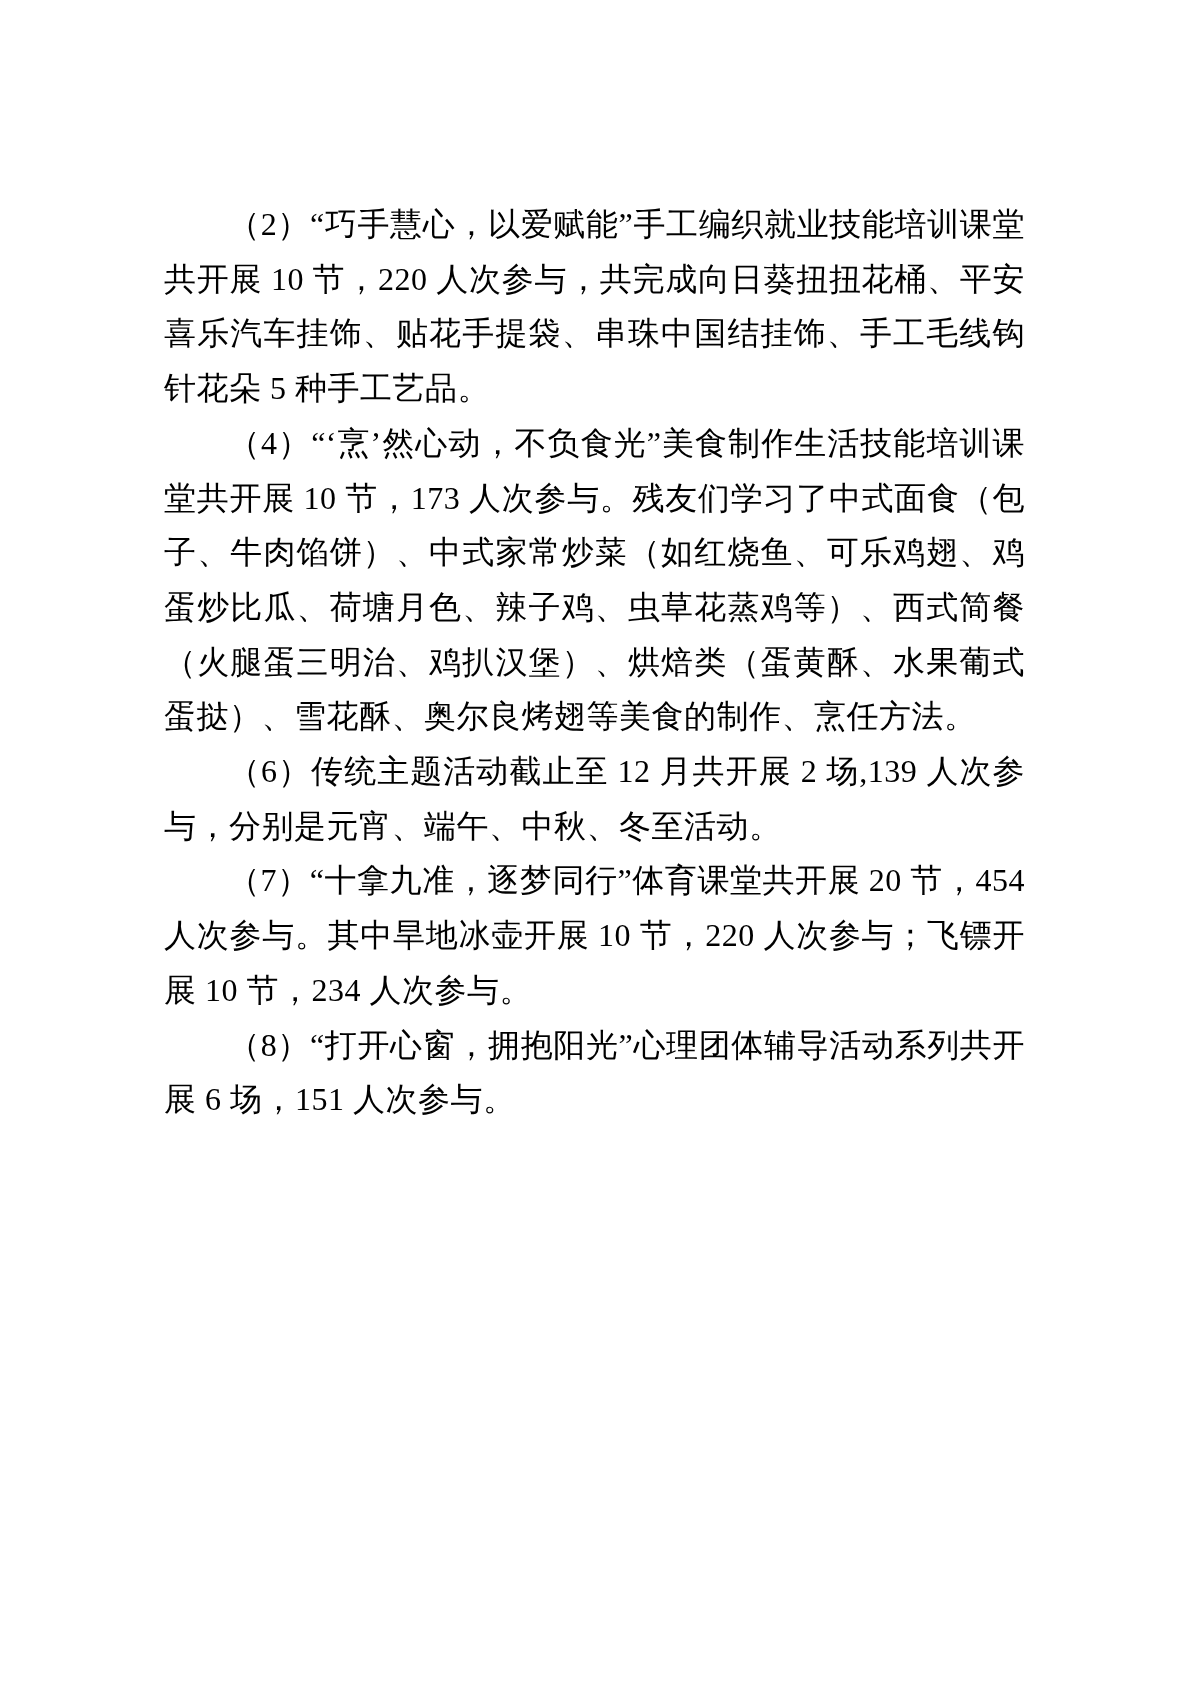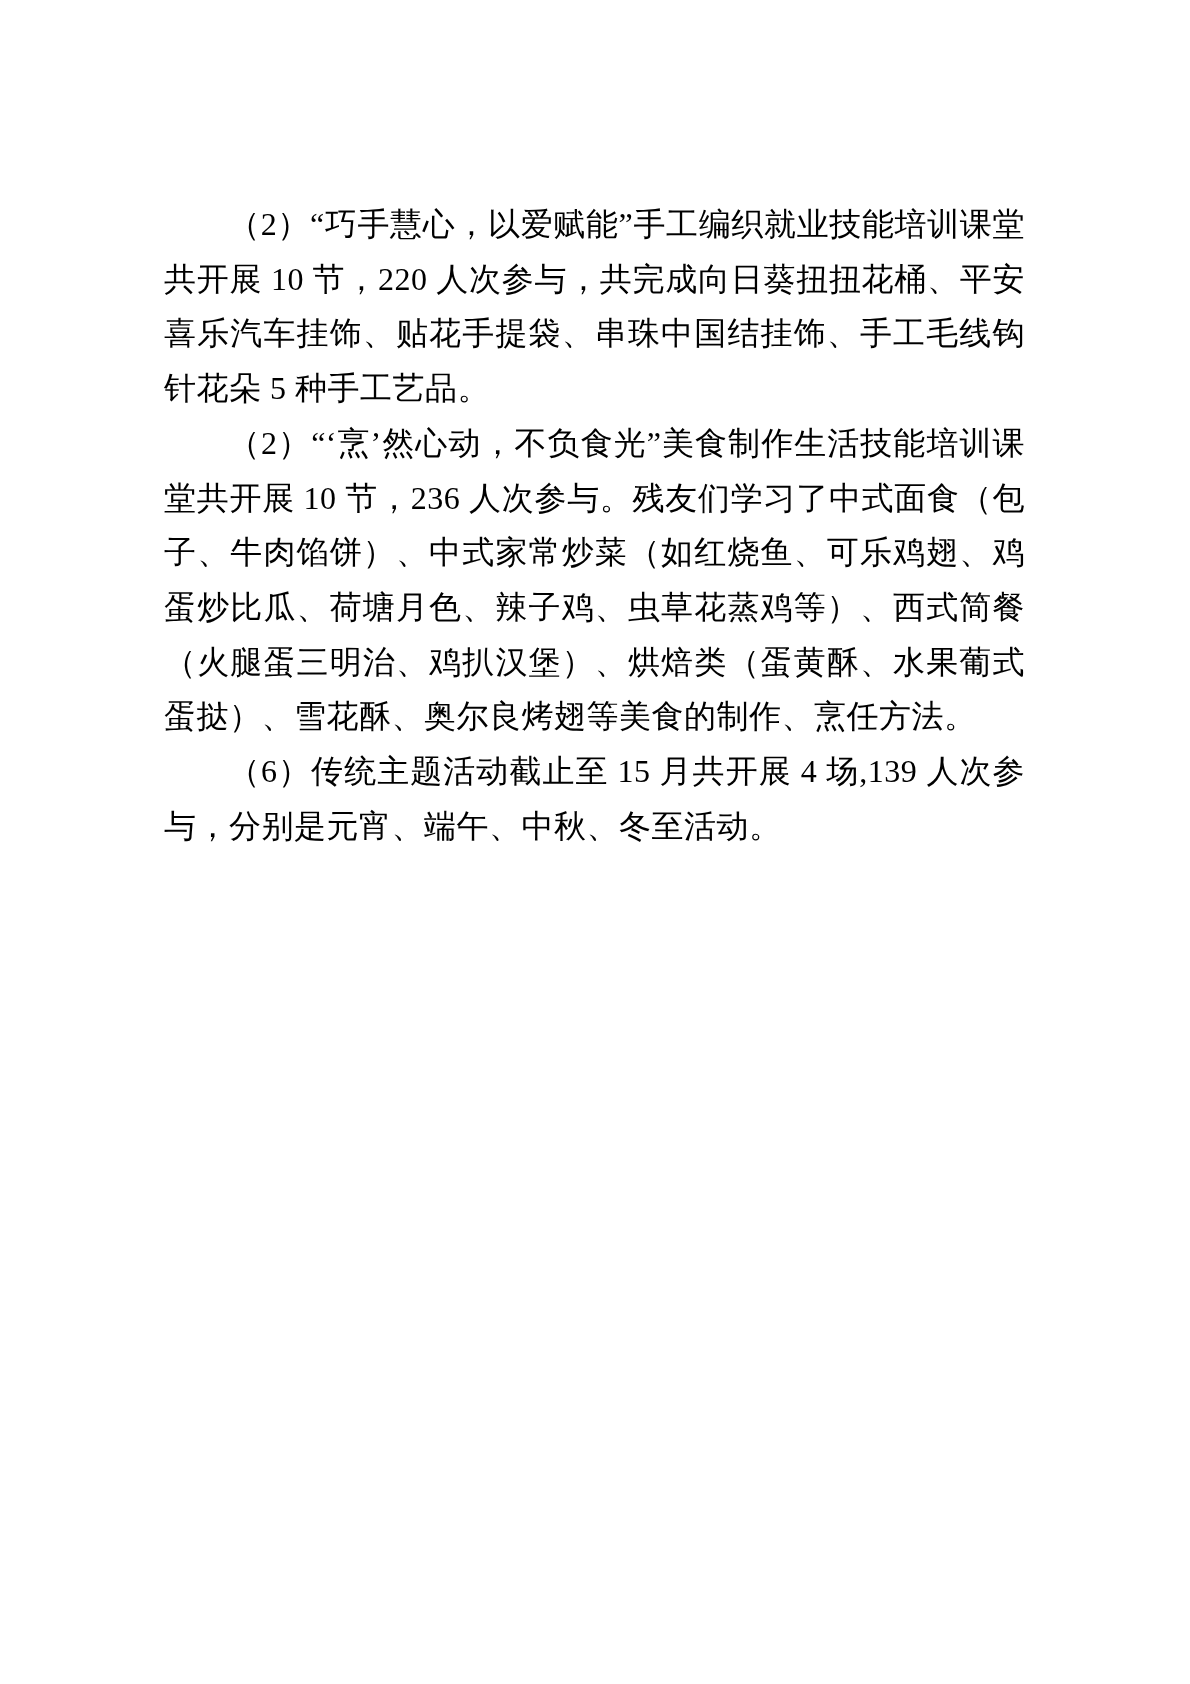--- a/index.html
+++ b/index.html
@@ -35,16 +35,18 @@
     word-break: break-all;
     font-weight: 400;
   }
 </style>
 </head>
 <body>
 
 <div class="page">
   <div class="doc-body">
     <p>（2）“巧手慧心，以爱赋能”手工编织就业技能培训课堂共开展 10 节，220 人次参与，共完成向日葵扭扭花桶、平安喜乐汽车挂饰、贴花手提袋、串珠中国结挂饰、手工毛线钩针花朵 5 种手工艺品。</p>
-    <p>（2）“‘烹’然心动，不负食光”美食制作生活技能培训课堂共开展 10 节，236 人次参与。残友们学习了中式面食（包子、牛肉馅饼）、中式家常炒菜（如红烧鱼、可乐鸡翅、鸡蛋炒比瓜、荷塘月色、辣子鸡、虫草花蒸鸡等）、西式简餐（火腿蛋三明治、鸡扒汉堡）、烘焙类（蛋黄酥、水果葡式蛋挞）、雪花酥、奥尔良烤翅等美食的制作、烹任方法。</p>
-    <p>（6）传统主题活动截止至 15 月共开展 4 场,139 人次参与，分别是元宵、端午、中秋、冬至活动。</p>
+    <p>（4）“‘烹’然心动，不负食光”美食制作生活技能培训课堂共开展 10 节，173 人次参与。残友们学习了中式面食（包子、牛肉馅饼）、中式家常炒菜（如红烧鱼、可乐鸡翅、鸡蛋炒比瓜、荷塘月色、辣子鸡、虫草花蒸鸡等）、西式简餐（火腿蛋三明治、鸡扒汉堡）、烘焙类（蛋黄酥、水果葡式蛋挞）、雪花酥、奥尔良烤翅等美食的制作、烹任方法。</p>
+    <p>（6）传统主题活动截止至 12 月共开展 2 场,139 人次参与，分别是元宵、端午、中秋、冬至活动。</p>
+    <p>（7）“十拿九准，逐梦同行”体育课堂共开展 20 节，454 人次参与。其中旱地冰壶开展 10 节，220 人次参与；飞镖开展 10 节，234 人次参与。</p>
+    <p>（8）“打开心窗，拥抱阳光”心理团体辅导活动系列共开展 6 场，151 人次参与。</p>
   </div>
 </div>
 
 </body></html>

